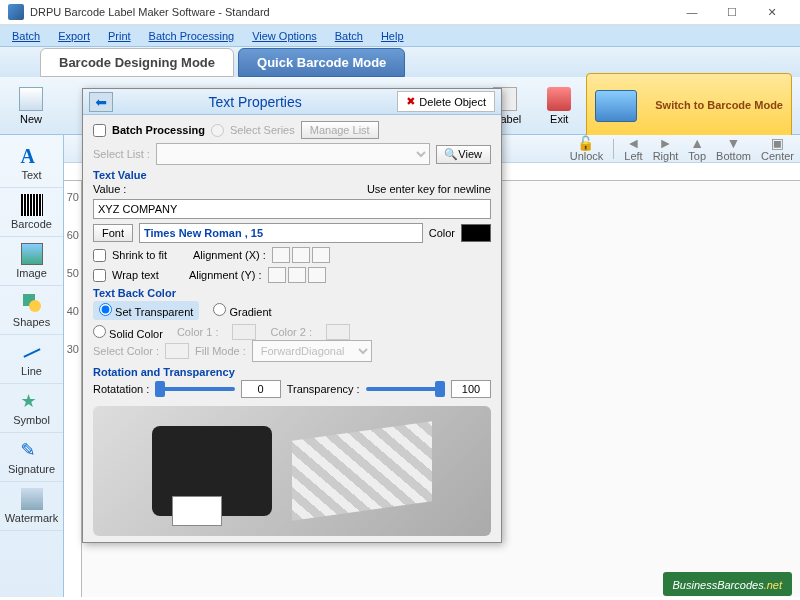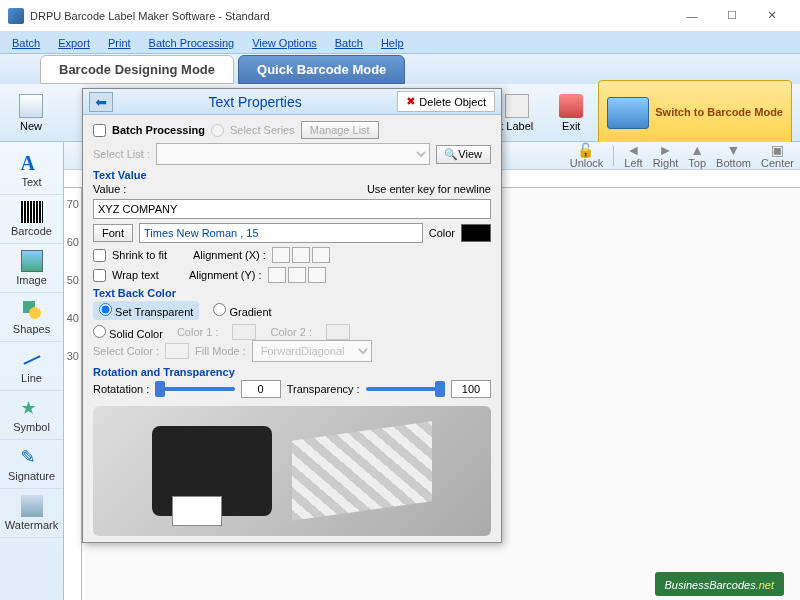--- a/index.html
+++ b/index.html
@@ -1,29 +1,29 @@
 <!DOCTYPE html>
 <html><head>
 <meta charset="utf-8">
 <style>
 * { box-sizing: border-box; margin: 0; padding: 0; font-family: Tahoma, Arial, sans-serif; font-size: 11px; }
 body { background: #fff; width: 800px; height: 600px; overflow: hidden; position: relative; }
-.titlebar { height: 32px; background: #fff; display: flex; align-items: center; padding: 0 8px; border-bottom: 1px solid #ddd; }
+.titlebar { height: 25px; background: #fff; display: flex; align-items: center; padding: 0 8px; border-bottom: 1px solid #ddd; }
 .titlebar-icon { width: 16px; height: 16px; background: linear-gradient(135deg,#4a90d9,#2e5c8a); border-radius: 2px; margin-right: 6px; }
 .titlebar-text { flex: 1; color: #333; }
 .winbtn { width: 40px; height: 24px; display: flex; align-items: center; justify-content: center; color: #555; }
 .menubar { height: 22px; background: #cce4f7; display: flex; align-items: center; padding: 0 4px; gap: 2px; border-bottom: 1px solid #a0c4e4; }
 .menubar span { padding: 2px 8px; color: #0645ad; text-decoration: underline; }
 .mode-tabs { height: 30px; background: linear-gradient(#e8f2fb,#d4e7f7); display: flex; align-items: flex-end; padding: 0 40px; gap: 4px; }
 .mode-tab { padding: 6px 18px; border-radius: 6px 6px 0 0; background: #fff; border: 1px solid #bbb; color: #444; font-weight: bold; font-size: 13px; }
 .mode-tab.active { background: linear-gradient(#6b9bd4,#4a7ab8); color: #fff; border-color: #3a6aa8; }
 .toolbar { height: 58px; background: linear-gradient(#f0f7fd,#d8e9f7); border-bottom: 1px solid #a0c4e4; display: flex; align-items: center; padding: 0 8px; gap: 4px; }
 .tbbtn { display: flex; flex-direction: column; align-items: center; padding: 4px 10px; border: 1px solid transparent; border-radius: 3px; min-width: 44px; }
 .tbicon { width: 24px; height: 24px; margin-bottom: 2px; }
-.switch-btn { margin-left: auto; background: linear-gradient(#ffe89a,#ffd24a); border: 1px solid #d4a017; border-radius: 4px; padding: 16px 8px; display: flex; align-items: center; gap: 6px; }
+.switch-btn { margin-left: auto; background: linear-gradient(#ffe89a,#ffd24a); border: 1px solid #d4a017; border-radius: 4px; padding: 16px 8px; display: flex; align-items: center; gap: 18px; }
 .switch-btn-text { color: #8b4513; font-weight: bold; font-size: 11px; line-height: 1.2; }
 .main { display: flex; height: 462px; }
 .left-tools { width: 64px; background: linear-gradient(#f0f7fd,#e0edf8); border-right: 1px solid #a0c4e4; display: flex; flex-direction: column; padding-top: 4px; }
 .tool { display: flex; flex-direction: column; align-items: center; padding: 6px 2px; border-bottom: 1px solid #d0e0ef; color: #333; }
 .tool-icon { width: 22px; height: 22px; margin-bottom: 2px; }
 .canvas-area { flex: 1; position: relative; background: #fff; }
 .canvas-toolbar { height: 28px; background: linear-gradient(#f0f7fd,#e0edf8); display: flex; align-items: center; padding: 0 6px; gap: 10px; border-bottom: 1px solid #c0d4e8; }
 .ctbtn { display: flex; flex-direction: column; align-items: center; font-size: 9px; color: #666; }
 .ctbtn .arr { font-size: 14px; color: #888; line-height: 1; }
 .ruler-h { height: 18px; background: #fff; border-bottom: 1px solid #bbb; position: relative; font-size: 9px; color: #666; }
@@ -58,21 +58,21 @@
 .btn-s { border: 1px solid #999; background: linear-gradient(#fff,#e8e8e8); padding: 2px 8px; }
 .color-sw { width: 30px; height: 18px; background: #000; border: 1px solid #666; }
 .align-btns { display: flex; gap: 2px; }
 .align-btns span { width: 18px; height: 16px; border: 1px solid #aaa; background: #f8f8f8; }
 .radio-row { display: flex; gap: 14px; align-items: center; }
 .slider-row { display: flex; align-items: center; gap: 6px; }
 .slider { flex: 1; height: 4px; background: #3a7bd5; position: relative; border-radius: 2px; }
 .slider-thumb { position: absolute; width: 10px; height: 16px; background: #3a7bd5; top: -6px; border-radius: 2px; }
 .numbox { width: 40px; border: 1px solid #999; text-align: center; padding: 2px; background: #fff; }
 .printer-img { margin-top: 8px; height: 130px; background: linear-gradient(135deg,#ddd,#aaa); border-radius: 6px; display: flex; align-items: center; justify-content: center; color: #555; font-size: 10px; }
-.footer-brand { position: absolute; bottom: 4px; right: 16px; background: #2d7a3e; color: #fff; padding: 4px 10px; font-size: 14px; border-radius: 3px; font-style: italic; }
+.footer-brand { position: absolute; bottom: 4px; right: 8px; background: #2d7a3e; color: #fff; padding: 4px 10px; font-size: 14px; border-radius: 3px; font-style: italic; }
 .footer-brand .net { color: #ffe066; }
 .disabled { color: #aaa; }
 select.tinput { background: #fff; }
 </style>
 </head>
 <body>
 
 <div class="titlebar">
   <div class="titlebar-icon"></div>
   <div class="titlebar-text">DRPU Barcode Label Maker Software - Standard</div>
@@ -254,21 +254,21 @@
     </div>
     <div class="sect-title">Text Value</div>
     <div class="prow">
         <span>Value :</span>
         <span style="flex:1"></span>
         <span>Use enter key for newline</span>
       </div>
     <input class="tinput" style="width: 100%; margin-bottom: 4px;" value="XYZ COMPANY">
     <div class="prow">
       <button class="btn-s">Font</button>
-      <span class="tinput" style="color:#0645ad;font-weight:normal;">Times New Roman , 15</span>
+      <span class="tinput" style="color:#0645ad;font-weight:bold;">Times New Roman , 15</span>
       <span>Color</span>
       <div class="color-sw"></div>
     </div>
     <div class="prow">
       <input type="checkbox" style="">
         <span>Shrink to fit</span>
       <span style="margin-left:20px;">Alignment (X) :</span>
       <div class="align-btns">
           <span></span>
           <span></span>

